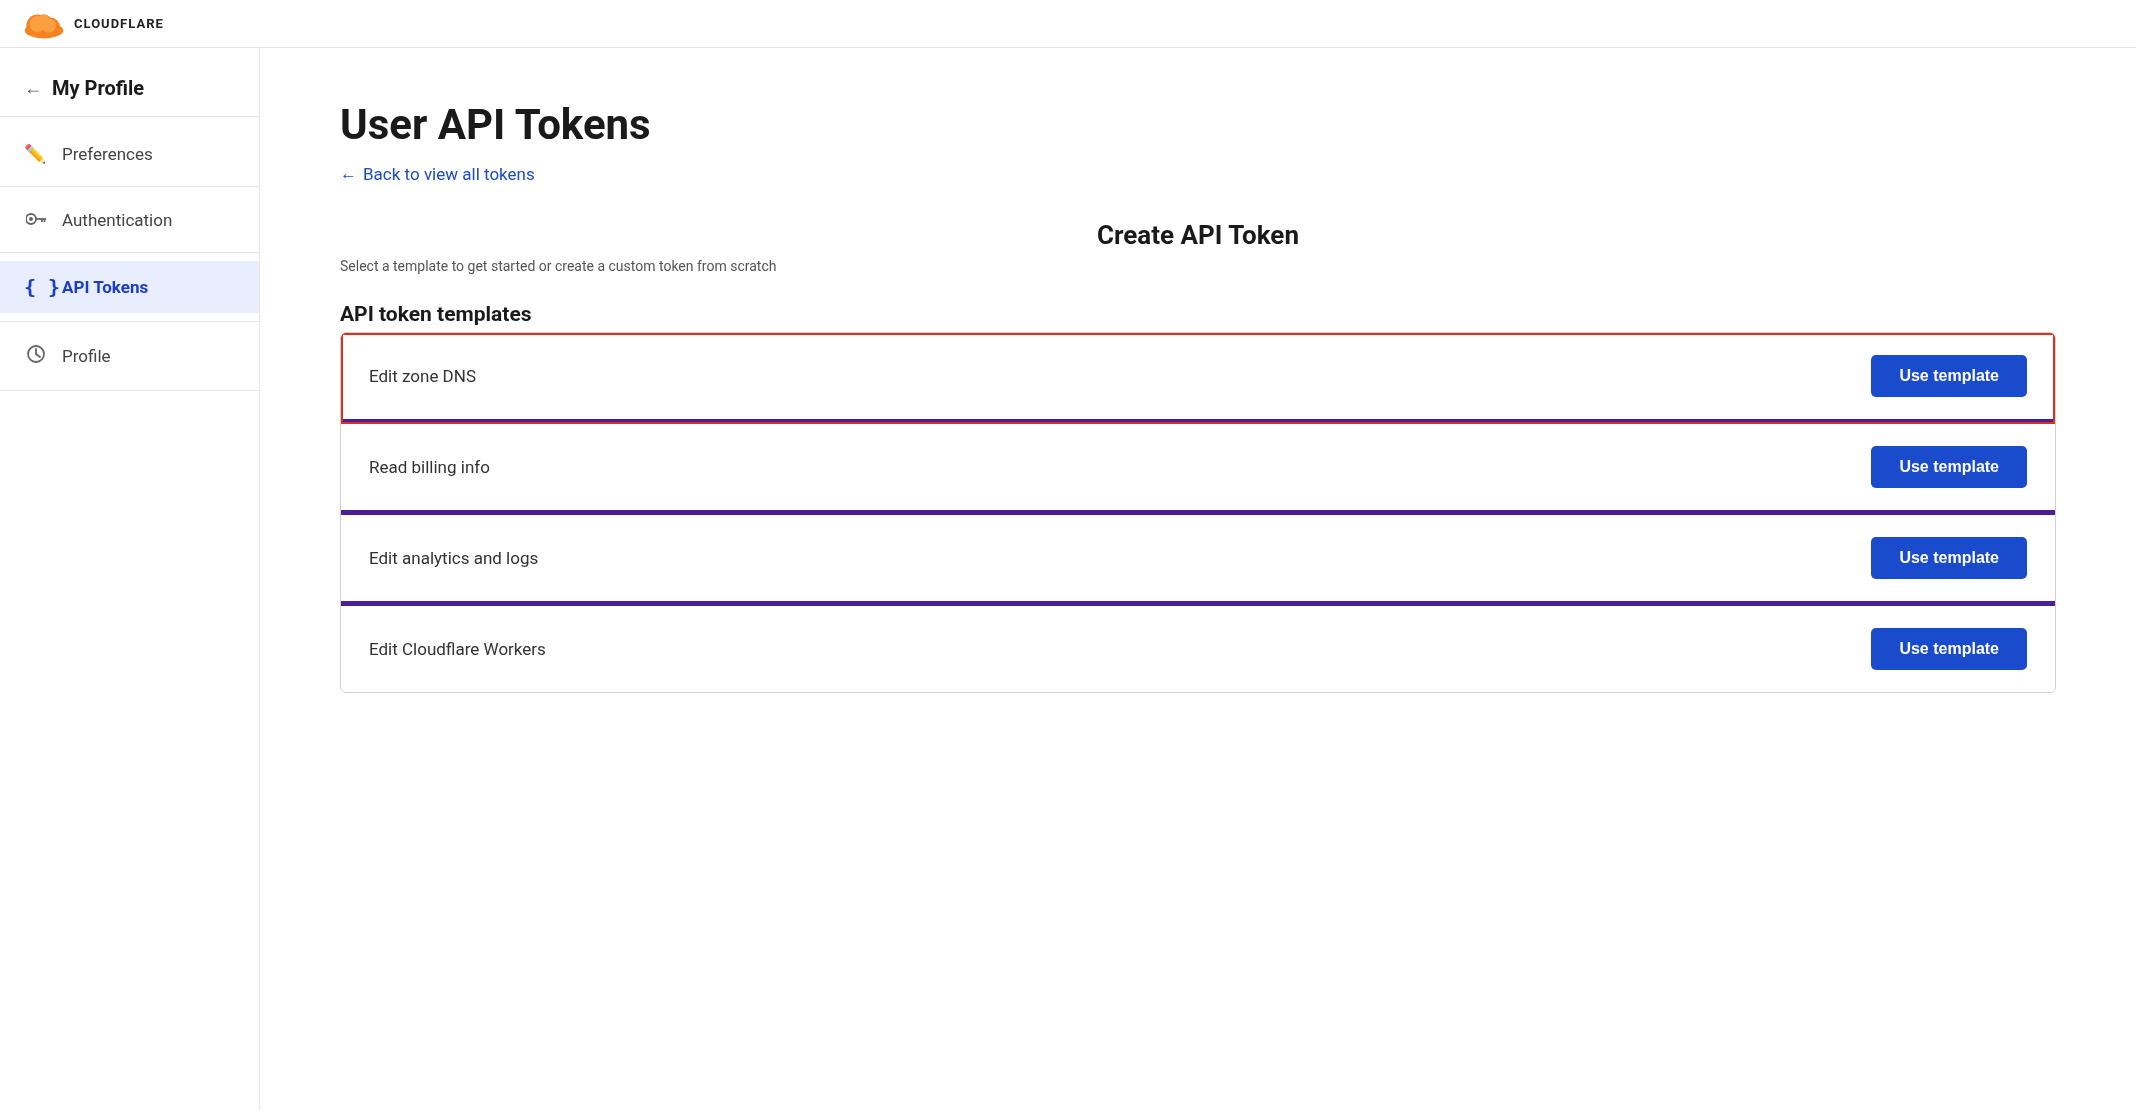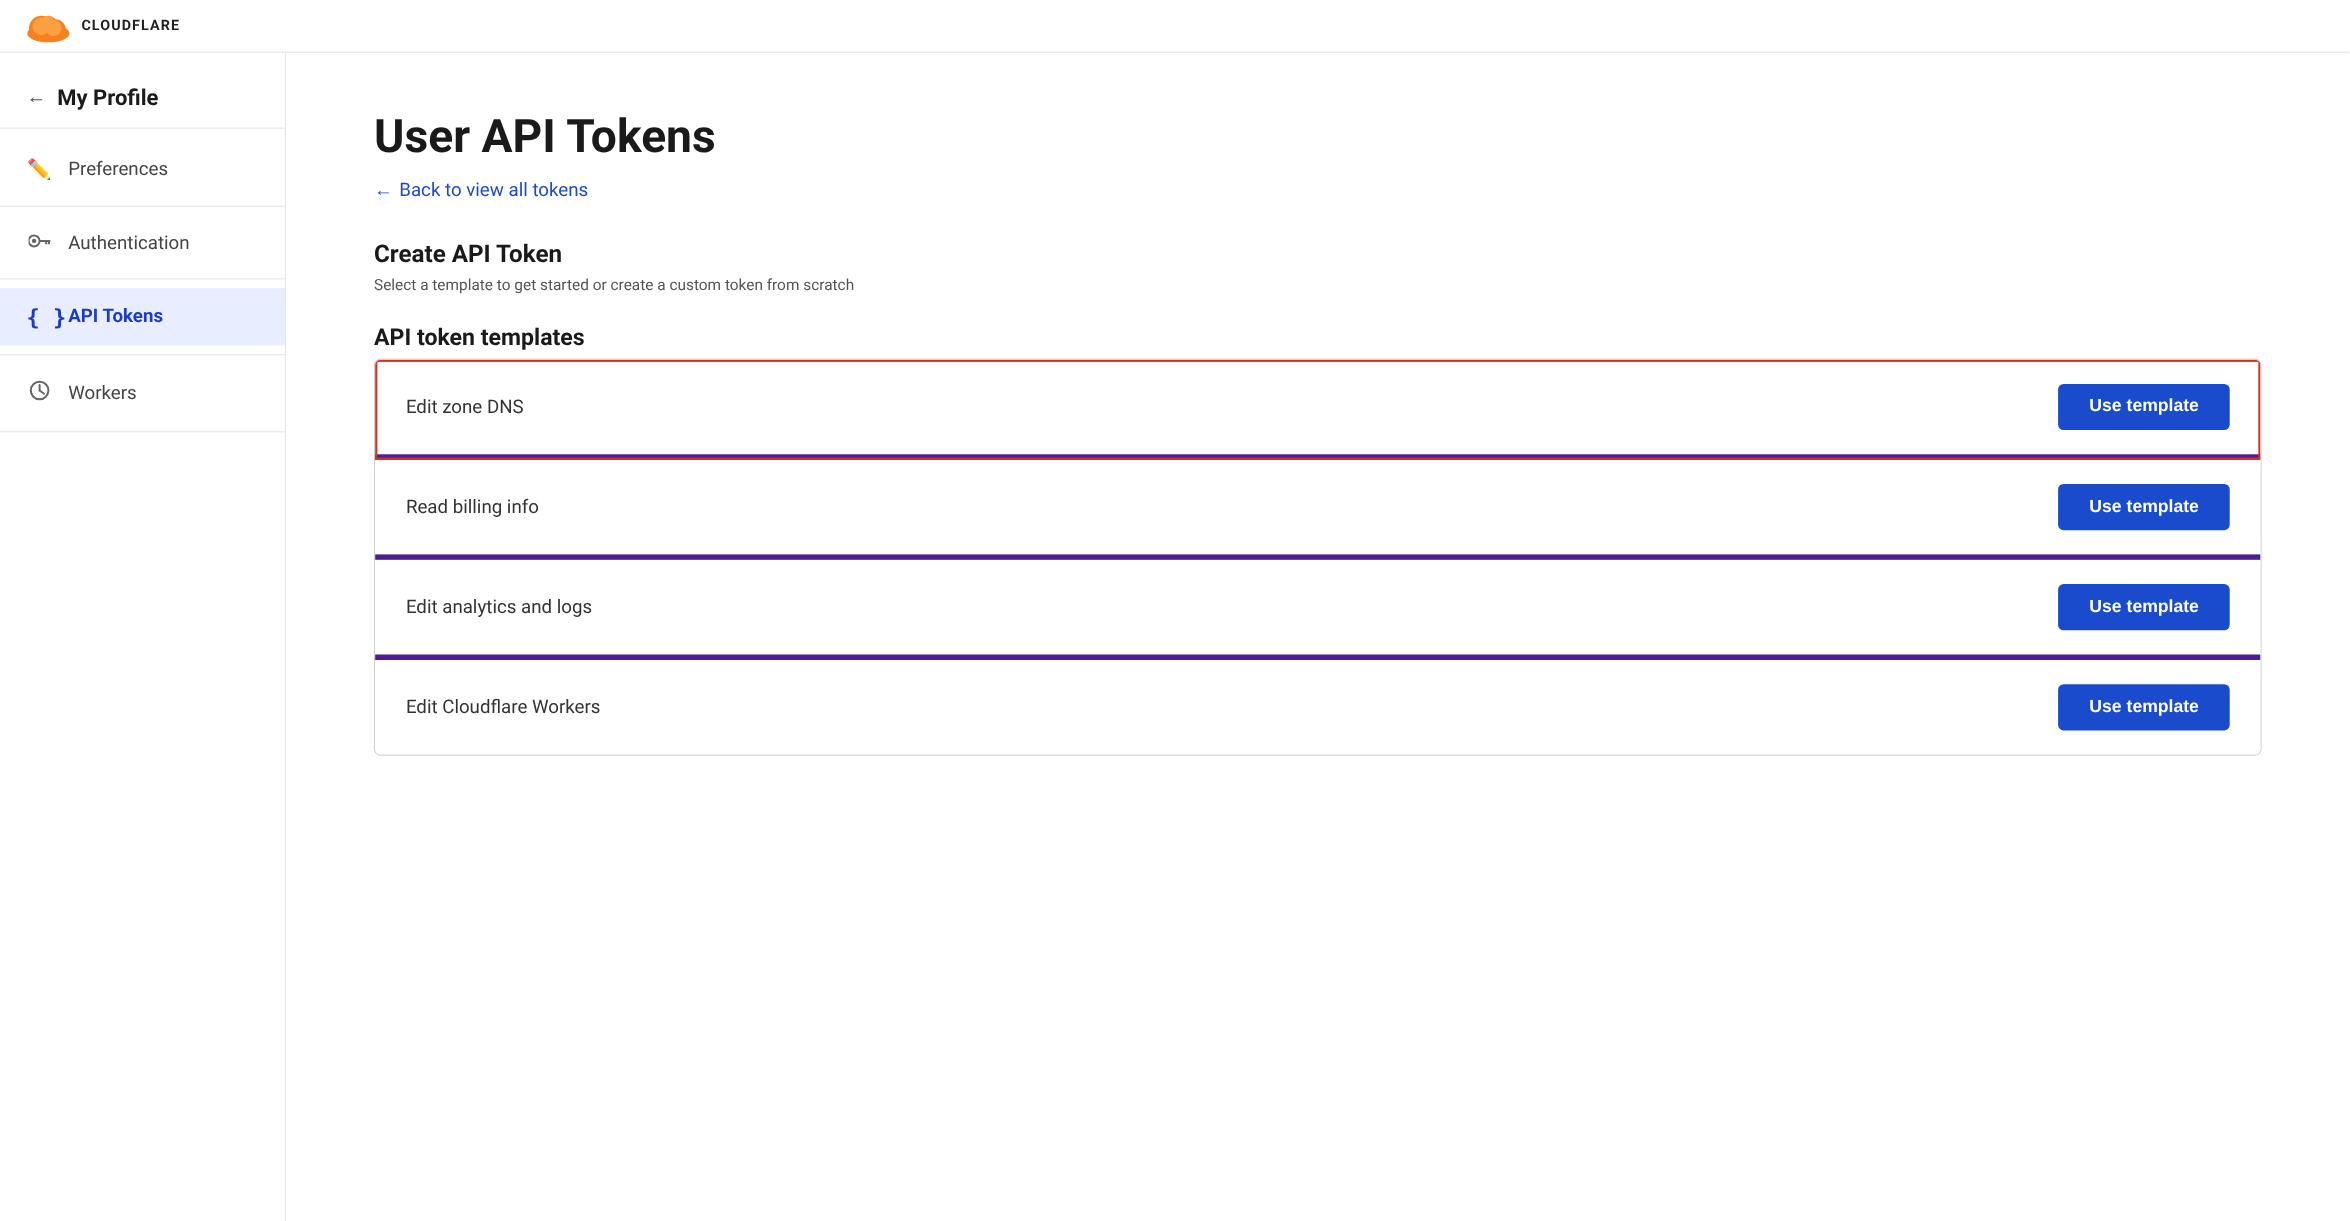--- a/index.html
+++ b/index.html
@@ -122,24 +122,25 @@
       display: inline-flex;
       align-items: center;
       gap: 6px;
       color: #1a4bcc;
       font-size: 17px;
       text-decoration: none;
       margin-bottom: 36px;
       cursor: pointer;
     }
     .section-title {
-      font-size: 22px;
+      font-size: 26px;
       font-weight: 700;
       color: #1a1a1a;
       margin-bottom: 8px;
+      text-align: center;
     }
     .section-subtitle {
       font-size: 14px;
       color: #555;
       margin-bottom: 28px;
     }
     .templates-heading {
       font-size: 21px;
       font-weight: 700;
       color: #1a1a1a;
@@ -242,21 +243,21 @@
       </div>
       <hr class="sidebar-divider">
       <div class="sidebar-item">
         <span class="sidebar-icon">
           <svg width="20" height="20" viewBox="0 0 20 20" fill="none">
             <circle cx="10" cy="10" r="8" stroke="#666" stroke-width="1.8" fill="none"></circle>
             <line x1="10" y1="5" x2="10" y2="10" stroke="#666" stroke-width="1.8" stroke-linecap="round"></line>
             <line x1="10" y1="10" x2="14" y2="13" stroke="#666" stroke-width="1.8" stroke-linecap="round"></line>
           </svg>
         </span>
-        <span class="sidebar-item-label">Workers</span>
+        <span class="sidebar-item-label">Profile</span>
       </div>
       <hr class="sidebar-divider">
     </nav>
   </aside>
 
   <main class="main">
     <h1 class="page-title">User API Tokens</h1>
     <a class="back-link">
       <span>←</span>
       <span>Back to view all tokens</span>

